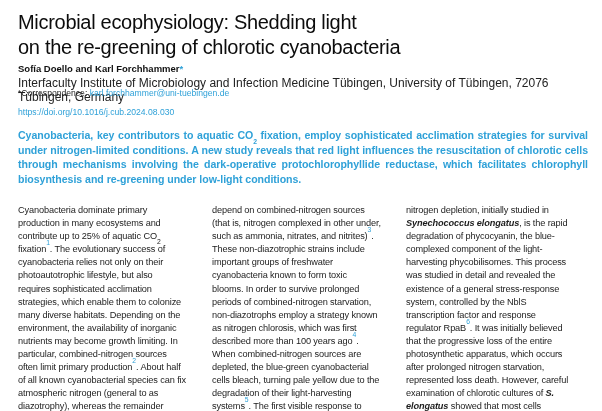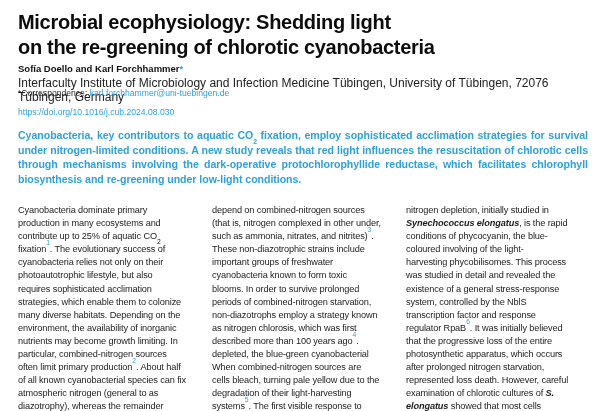--- a/index.html
+++ b/index.html
@@ -14,21 +14,21 @@
     overflow: hidden;
     color: #1e1e1e;
   }
 
   .title {
     position: absolute;
     left: 18px;
     top: 10px;
     font-size: 20px;
     line-height: 24.5px;
-    font-weight: bold;
+    font-weight: normal;
     letter-spacing: -0.3px;
     color: #0c0c0c;
   }
 
   .authors {
     position: absolute;
     left: 18px;
     top: 63px;
     font-size: 9.5px;
     font-weight: bold;
@@ -159,31 +159,31 @@
         <div class="line">(that is, nitrogen complexed in other under,</div>
         <div class="line">such as ammonia, nitrates, and nitrites)<sup class="ref">3</sup>.</div>
         <div class="line">These non-diazotrophic strains include</div>
         <div class="line">important groups of freshwater</div>
         <div class="line">cyanobacteria known to form toxic</div>
         <div class="line">blooms. In order to survive prolonged</div>
         <div class="line">periods of combined-nitrogen starvation,</div>
         <div class="line">non-diazotrophs employ a strategy known</div>
         <div class="line">as nitrogen chlorosis, which was first</div>
         <div class="line">described more than 100 years ago<sup class="ref">4</sup>.</div>
+        <div class="line">When combined-nitrogen sources are</div>
         <div class="line">depleted, the blue-green cyanobacterial</div>
-        <div class="line">When combined-nitrogen sources are</div>
         <div class="line">cells bleach, turning pale yellow due to the</div>
         <div class="line">degradation of their light-harvesting</div>
         <div class="line">systems<sup class="ref">5</sup>. The first visible response to</div>
       </div>
       <div class="col">
         <div class="line">nitrogen depletion, initially studied in</div>
         <div class="line"><i>Synechococcus elongatus</i>, is the rapid</div>
-        <div class="line">conditions of phycocyanin, the blue-</div>
-        <div class="line">coloured involving of the light-</div>
+        <div class="line">degradation of phycocyanin, the blue-</div>
+        <div class="line">complexed component of the light-</div>
         <div class="line">harvesting phycobilisomes. This process</div>
         <div class="line">was studied in detail and revealed the</div>
         <div class="line">existence of a general stress-response</div>
         <div class="line">system, controlled by the NblS</div>
         <div class="line">transcription factor and response</div>
         <div class="line">regulator RpaB<sup class="ref">6</sup>. It was initially believed</div>
         <div class="line">that the progressive loss of the entire</div>
         <div class="line">photosynthetic apparatus, which occurs</div>
         <div class="line">after prolonged nitrogen starvation,</div>
         <div class="line">represented loss death. However, careful</div>

